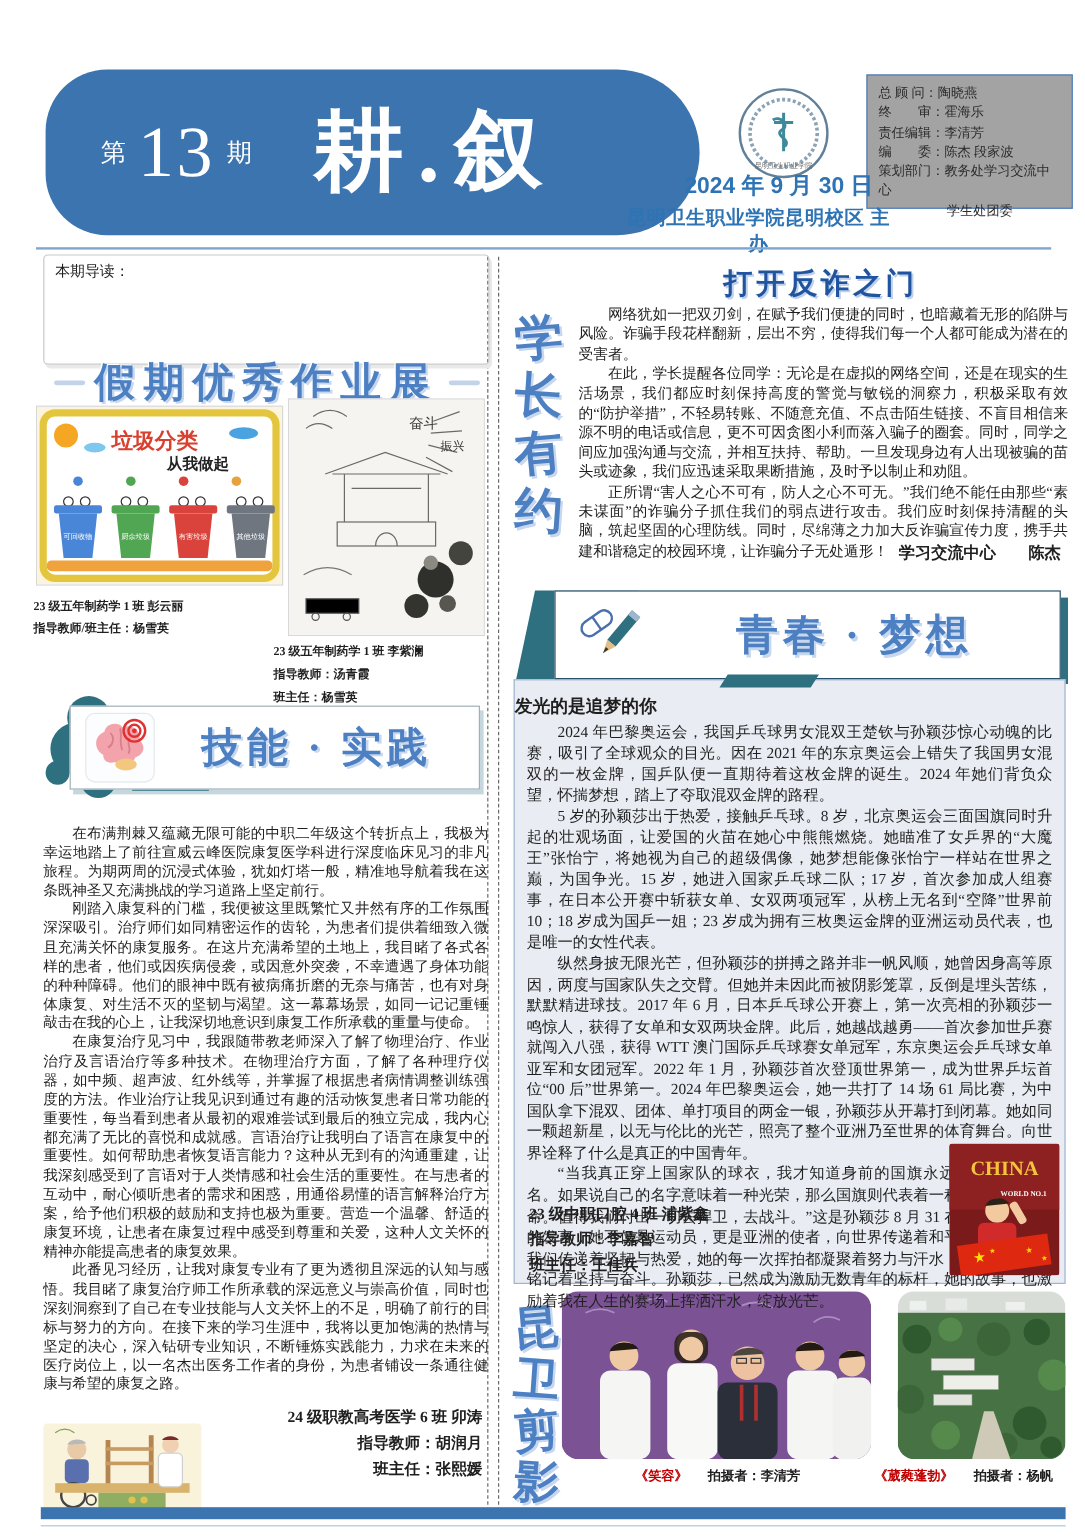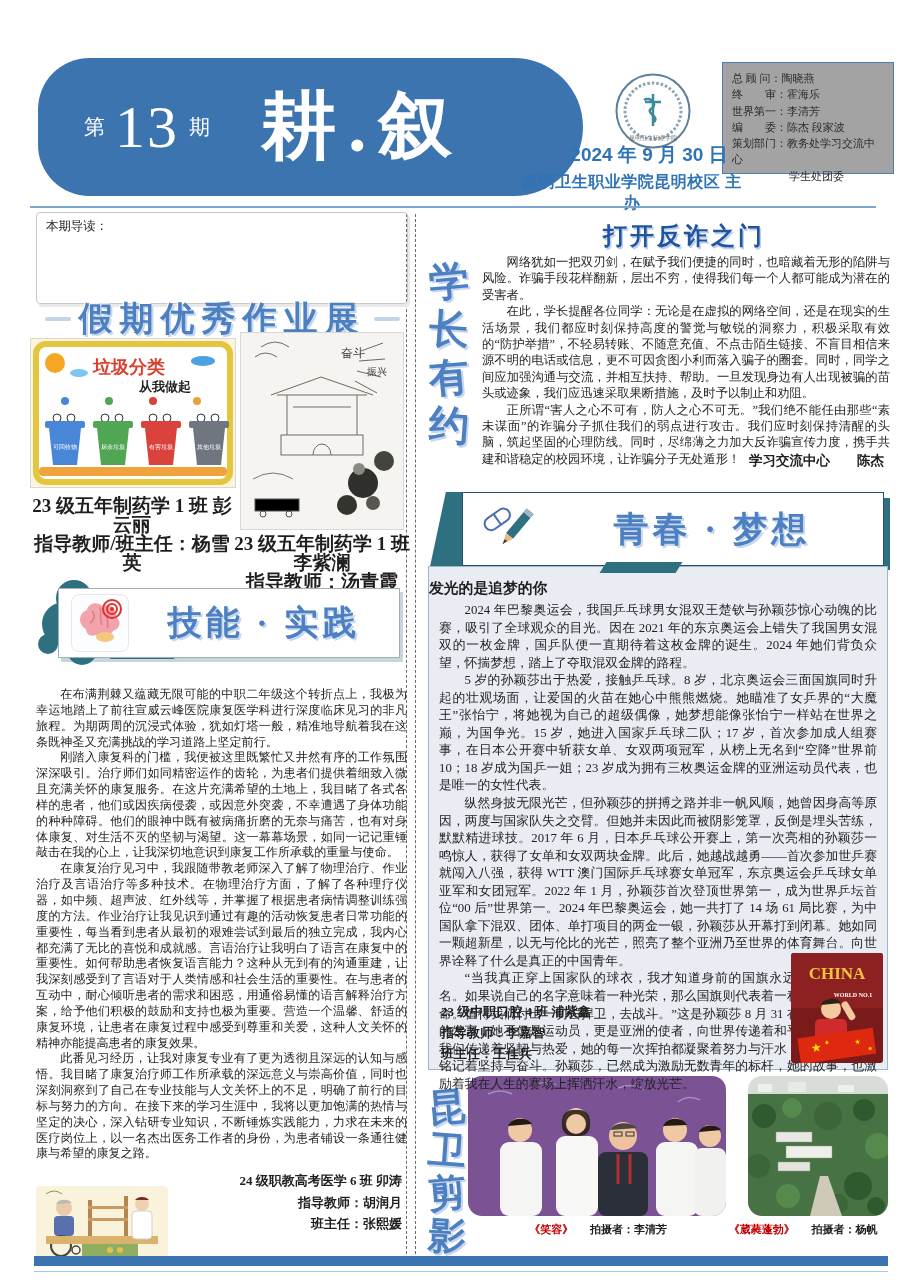--- a/index.html
+++ b/index.html
@@ -32,21 +32,21 @@
              box-shadow:2px 3px 0 #e9e9e9;padding:5px 9px;box-sizing:border-box;font-size:12.4px;line-height:16.5px;}
   .intro-box p{margin:0;text-indent:2em;}
 
   
   .headline{color:#4d80c2;font-weight:bold;text-shadow:2px 2px 0 #c7d7ee,-1px -1px 0 #fff;}
   .hw-title{left:36px;top:296px;width:372px;text-align:center;font-size:34px;letter-spacing:7px;display:flex;align-items:center;justify-content:center;gap:8px;}
   .hw-title:before,.hw-title:after{content:"";flex:0 0 26px;height:4px;background:#c3d4ea;border-radius:3px;}
 
   
   .art{border:1px solid #d8d8d8;overflow:hidden;background:#fff;}
-  .art-cap{font-size:19px;font-weight:bold;text-align:center;line-height:19px;}
+  .art-cap{font-size:10px;font-weight:bold;line-height:19px;}
 
   
   .skills-box{left:58px;top:588px;width:340px;height:68px;background:#fff;border:1px solid #9fb0ba;
               box-shadow:3px 4px 0 rgba(46,111,128,.28);display:flex;align-items:center;z-index:2;}
   .brain-tile{width:56px;height:56px;background:#fcfdfe;border:1px solid #e3e9ee;border-radius:8px;margin-left:12px;flex:0 0 auto;}
   .skills-title{flex:1;text-align:center;font-size:34px;letter-spacing:4px;}
   .teal-blob{z-index:1;}
   .teal-strip{left:112px;top:650px;width:64px;height:9px;background:#2e6f80;transform:skewX(-25deg);z-index:1;}
   .article-title{left:36px;top:664px;width:372px;text-align:center;font-weight:bold;font-size:14.6px;}
   .skills-body{left:36px;top:687px;width:371px;font-size:12.1px;line-height:15.85px;text-align:justify;}
@@ -111,21 +111,21 @@
       <line x1="39" y1="22" x2="39" y2="54" stroke="#3d8a9a" stroke-width="2.5"></line>
       <path d="M30,28 C36,24 44,32 38,36 C30,41 46,44 40,50" fill="none" stroke="#3d8a9a" stroke-width="2.5"></path>
       <line x1="31" y1="30" x2="47" y2="30" stroke="#3d8a9a" stroke-width="2.5"></line>
       <text x="39" y="68" font-size="6" text-anchor="middle" fill="#6b6b6b">昆明卫生职业学院</text>
     </svg>
   </div>
 
   <div class="abs credits">
     <div>总 顾 问：陶晓燕</div>
     <div>终　　审：霍海乐</div>
-    <div>世界第一：李清芳</div>
+    <div>责任编辑：李清芳</div>
     <div>编　　委：陈杰 段家波</div>
     <div>策划部门：教务处学习交流中心</div>
     <div class="credit-indent">学生处团委</div>
   </div>
 
   <div class="abs date">2024 年 9 月 30 日</div>
   <div class="abs organizer">昆明卫生职业学院昆明校区  主办</div>
   <div class="abs header-rule"></div>
   <div class="abs divider"></div>
 

